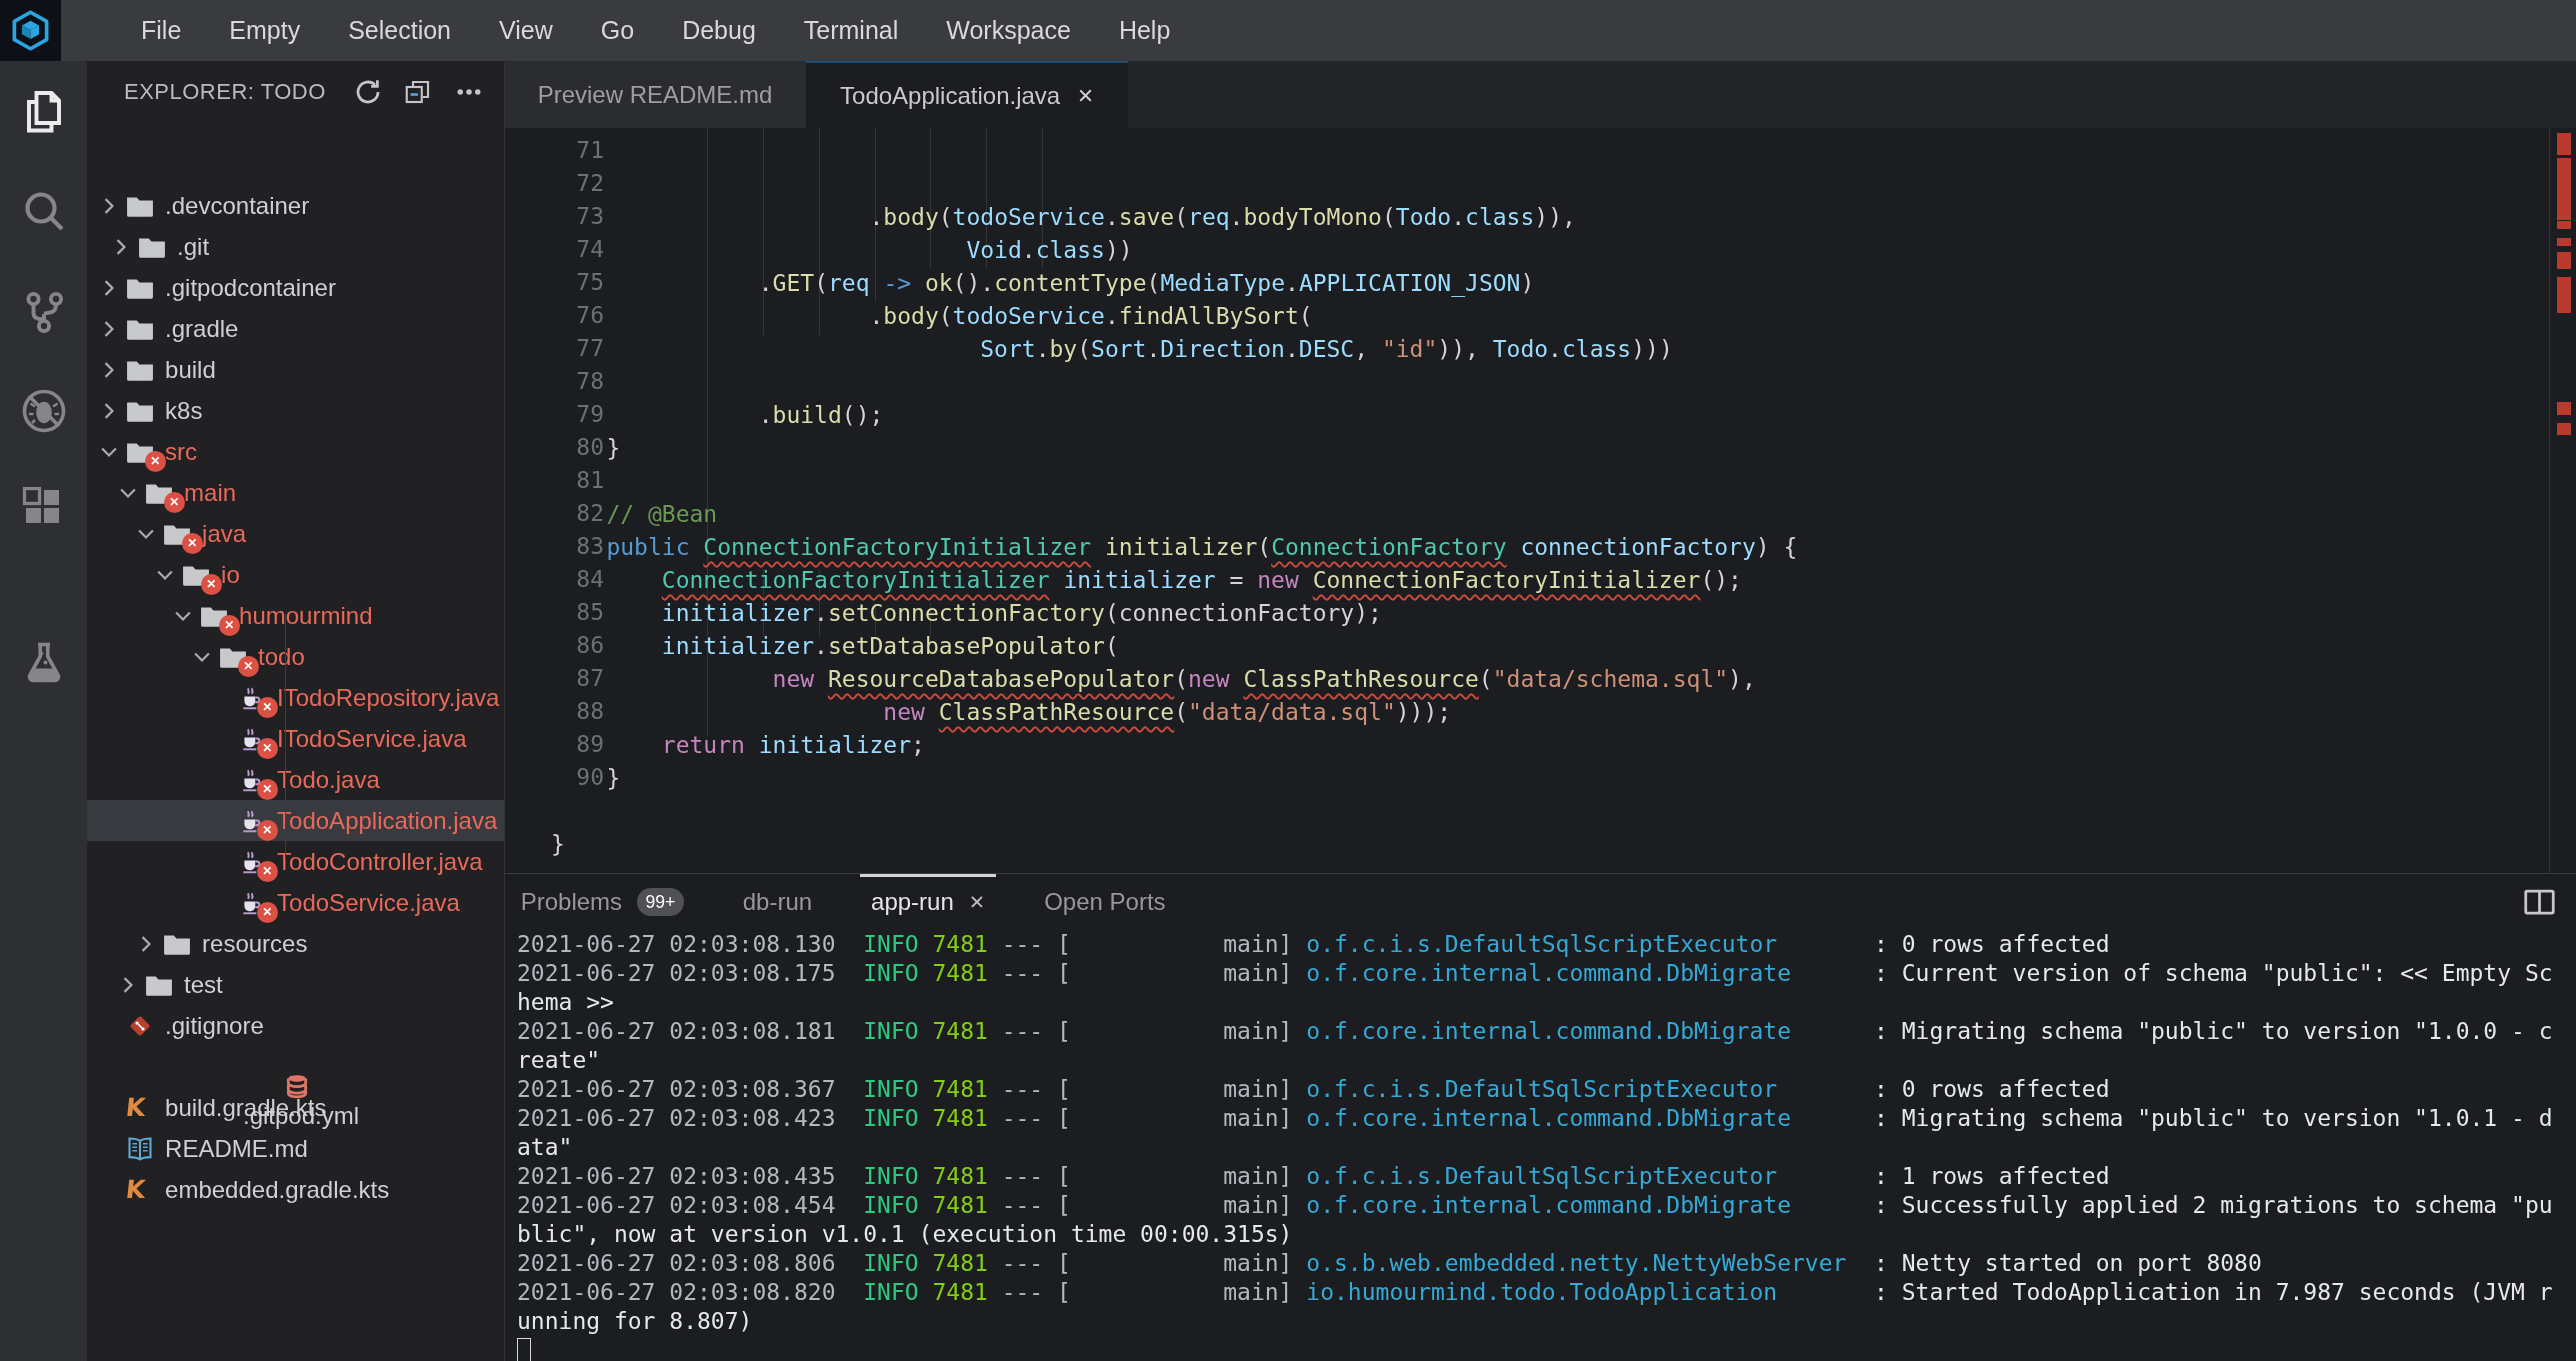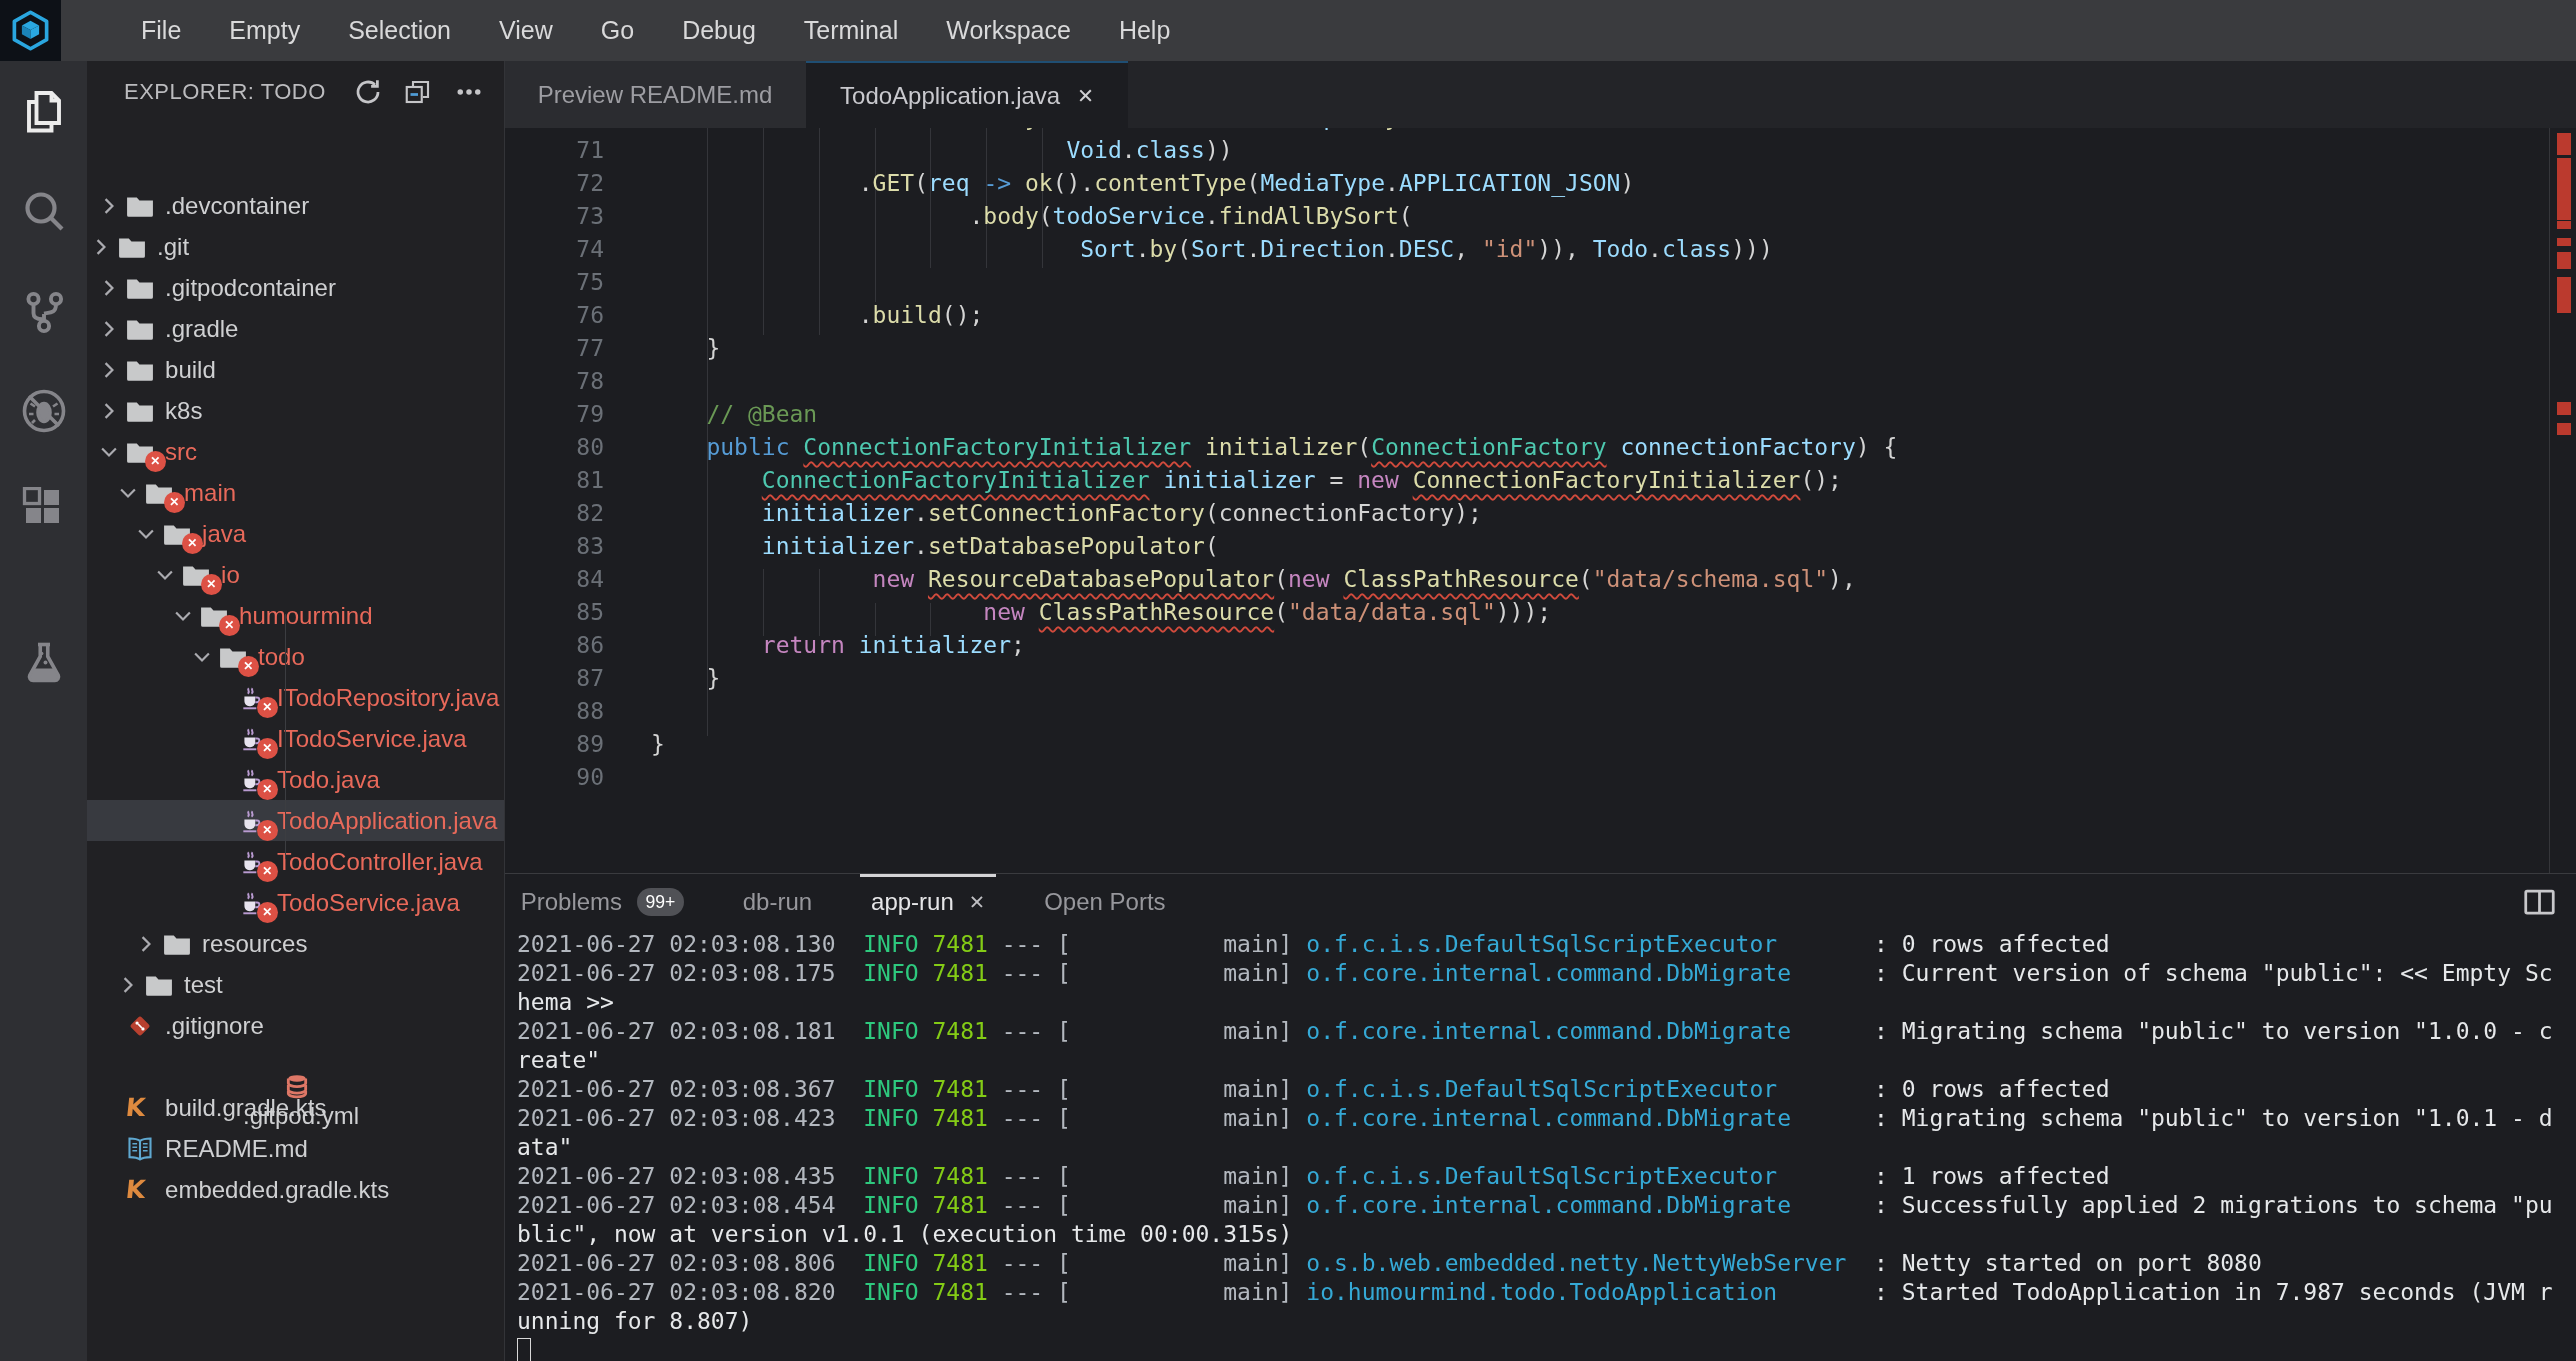--- a/index.html
+++ b/index.html
@@ -37,21 +37,21 @@
   #tree-guide{position:absolute;width:0.9px;background:#3c3d41;}
   
   #main{position:absolute;left:504px;top:61px;width:2428px;height:1300px;background:#1c1d21;}
   #tabbar{position:absolute;left:0;top:0;width:2072px;height:67px;background:#232428;display:flex;z-index:5;}
   .etab{height:67px;display:flex;align-items:center;justify-content:center;font-size:24px;gap:16.7px;box-sizing:border-box;}
   .etab.inactive{background:#2b2c30;color:#9d9da2;width:302px;}
   .etab.active{background:#1c1d21;color:#c9c9ce;border-top:2.8px solid #1f4e73;width:322px;}
   .etab .close{color:#cfcfd2;font-size:20.4px;}
   #editor{position:absolute;left:0;top:67px;width:2072px;height:745px;overflow:hidden;}
   #code{position:absolute;left:0;top:-27px;right:26px;font-family:"DejaVu Sans Mono",monospace;font-size:23px;}
-  .crow{height:33px;line-height:33px;display:flex;}
+  .crow{height:33px;line-height:33px;display:flex;flex-direction:column;}
   .ln{width:100px;text-align:right;color:#6b7077;flex:0 0 100px;}
   .lc{margin-left:47px;white-space:pre;}
   .tk-p{color:#d4d4d4}.tk-k{color:#569cd6}.tk-t{color:#4ec9b0}.tk-f{color:#dcdcaa}
   .tk-v{color:#9cdcfe}.tk-s{color:#ce9178}.tk-c{color:#6a9955}.tk-n{color:#c586c0}
   .sq{text-decoration-line:underline;text-decoration-style:wavy;text-decoration-color:#d14a3c;
       text-decoration-thickness:1.9px;text-underline-offset:5.6px;}
   .iguide{position:absolute;width:0.9px;background:#34353a;}
   #ruler{position:absolute;right:0;top:0;width:26px;height:745px;border-left:0.9px solid #35363a;}
   .omark{position:absolute;left:7.4px;width:14px;background:#bb3a2e;}
   
@@ -178,21 +178,21 @@
             <path d="M5.5 3l5 5-5 5"></path>
           </svg>
         </span>
         <span class="t-icon">
           <svg viewBox="0 0 26 22">
             <path d="M1 3h9l2.5 3H25v13.5a1.5 1.5 0 0 1-1.5 1.5h-21A1.5 1.5 0 0 1 1 19.5z" fill="#c8c9ca"></path>
           </svg>
         </span>
         <span class="t-label">.devcontainer</span>
       </div>
-      <div class="trow" style="padding-left: 3px;">
+      <div class="trow" style="padding-left: 23px;">
         <span class="t-chev">
           <svg viewBox="0 0 16 16" fill="none" stroke="currentColor" stroke-width="1.6">
             <path d="M5.5 3l5 5-5 5"></path>
           </svg>
         </span>
         <span class="t-icon">
           <svg viewBox="0 0 26 22">
             <path d="M1 3h9l2.5 3H25v13.5a1.5 1.5 0 0 1-1.5 1.5h-21A1.5 1.5 0 0 1 1 19.5z" fill="#c8c9ca"></path>
           </svg>
         </span>

